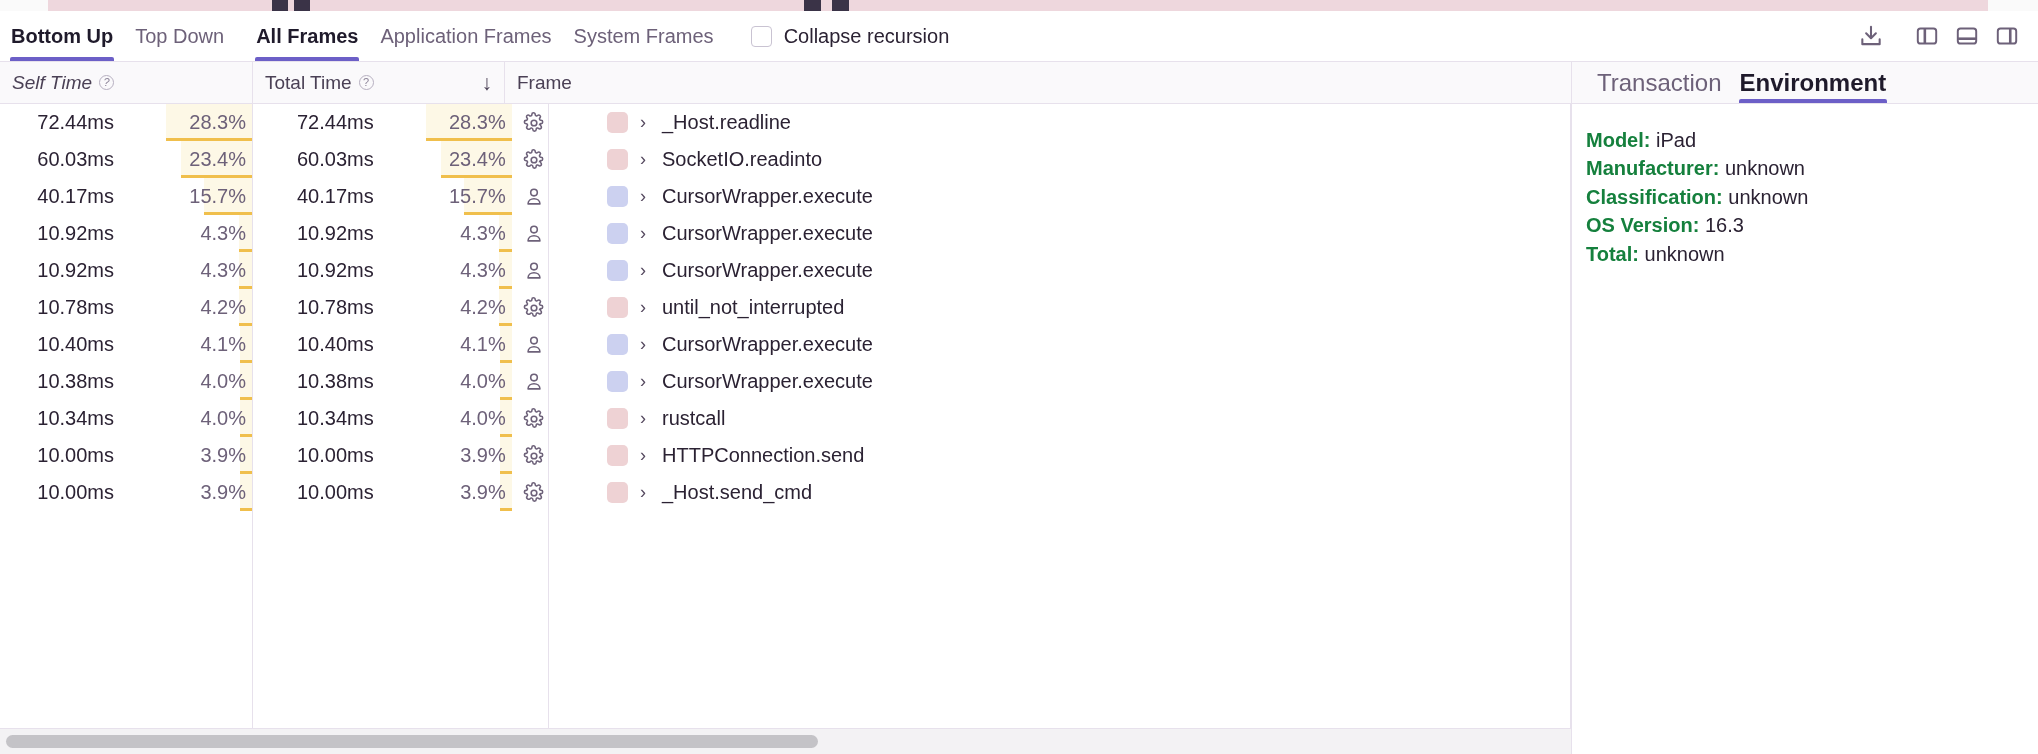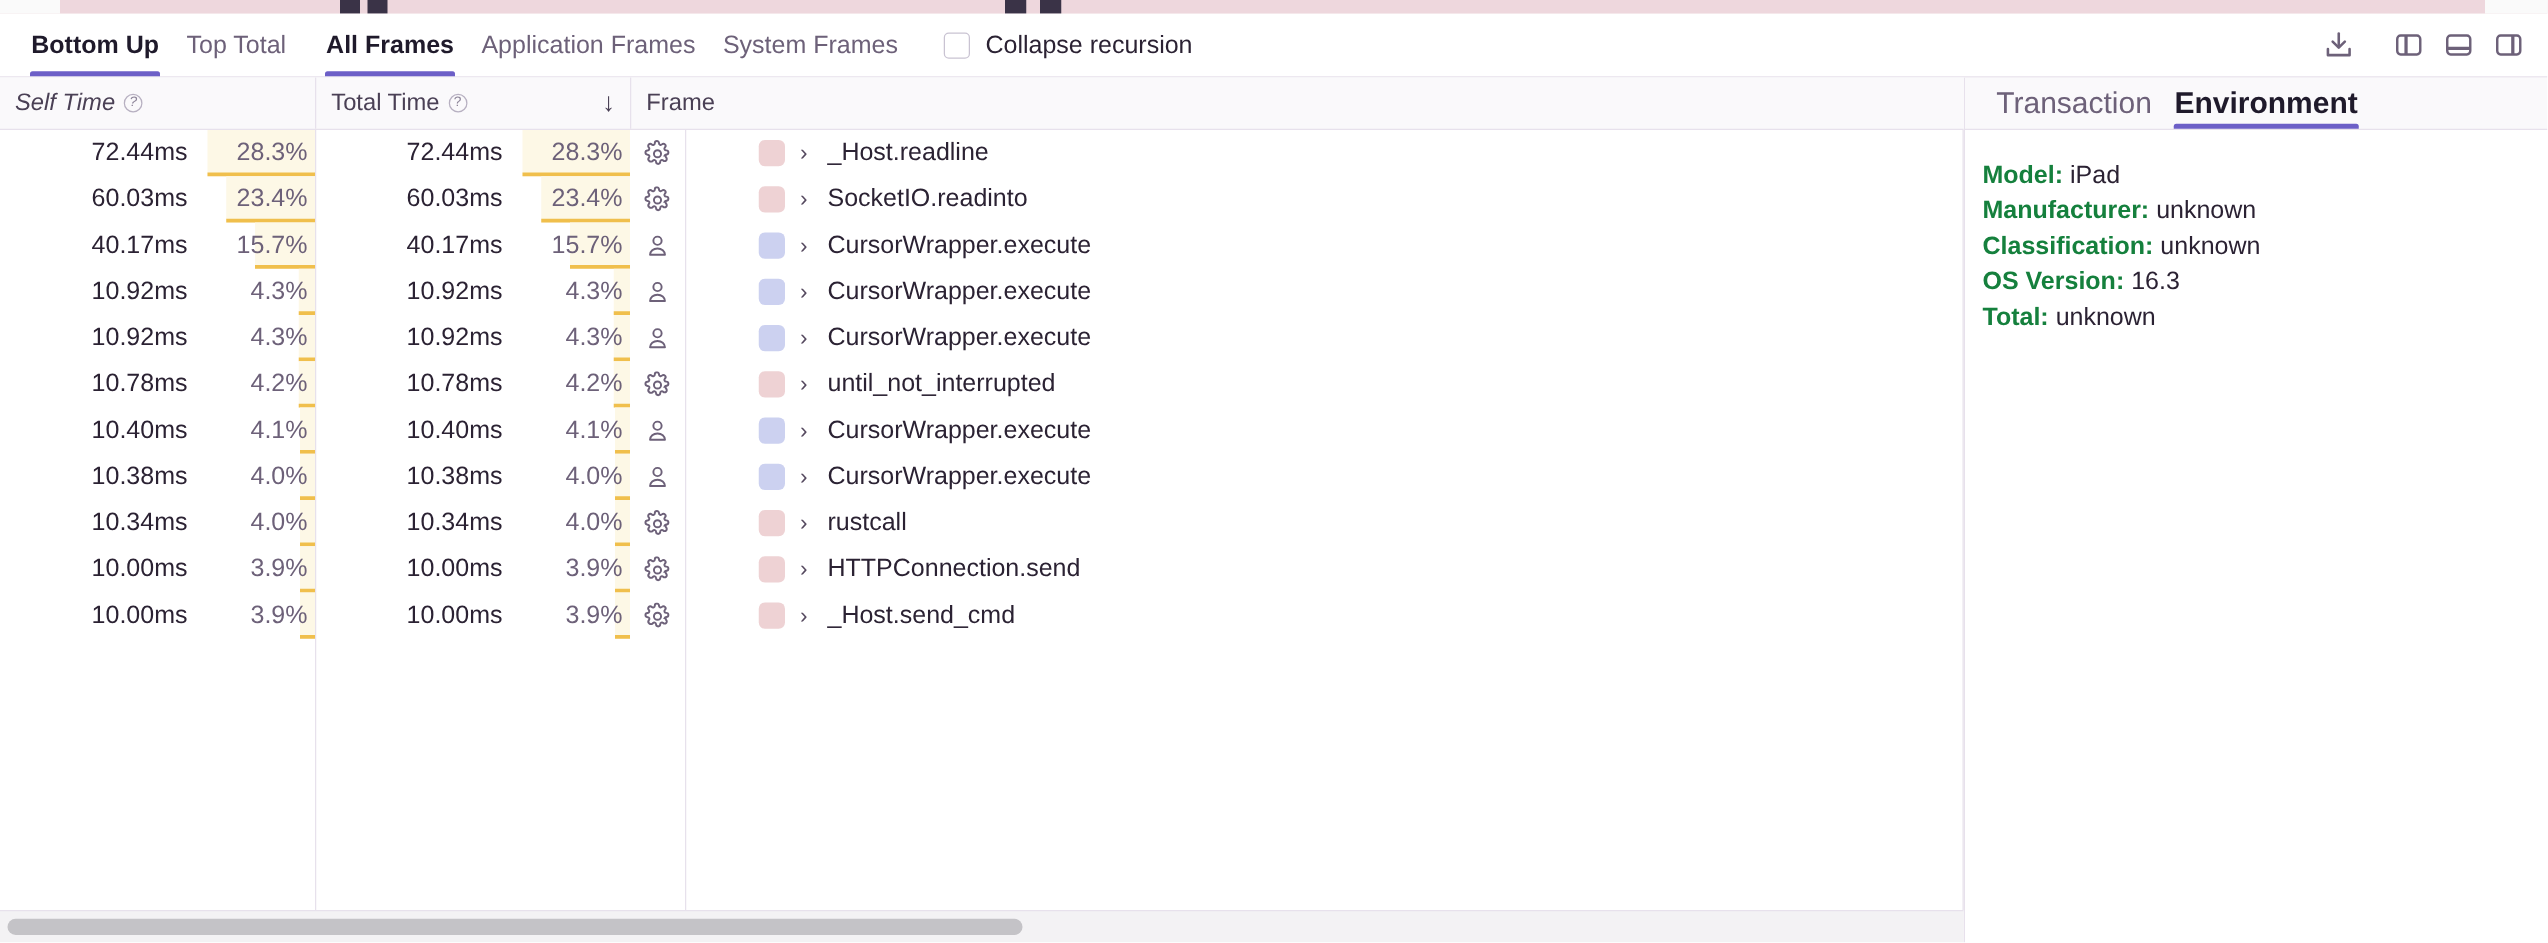--- a/index.html
+++ b/index.html
@@ -25,21 +25,21 @@
 
   
   .toolbar {
     height: 51px; flex: 0 0 auto;
     display: flex; align-items: center;
     background: #ffffff;
     border-bottom: 1px solid #e7e1ec;
     padding: 0 14px 0 0;
     position: relative;
   }
-  .tabs { display: flex; align-items: center; height: 100%; padding-left: 14px; }
+  .tabs { display: flex; align-items: center; height: 100%; }
   .tab {
     position: relative; height: 100%;
     display: flex; align-items: center;
     padding: 0 11px;
     font-size: 20px; color: #6d6179;
     cursor: pointer; white-space: nowrap;
   }
   .tab.active { color: #1f1a2b; font-weight: bold; }
   .tab.active::after {
     content: ""; position: absolute; left: 10px; right: 10px; bottom: 0;
@@ -108,20 +108,21 @@
 
   .cellrow {
     height: 37px; display: flex; align-items: center;
     font-size: 20px; color: #2b2233;
   }
   .num { flex: 1 1 auto; text-align: right; padding-right: 16px; white-space: nowrap; }
   .pctbox {
     position: relative; width: 86px; flex: 0 0 86px; height: 37px;
     display: flex; align-items: center; justify-content: flex-end;
     padding-right: 6px;
+    margin-left: 36px;
   }
   .pctbox .bar {
     position: absolute; right: 0; top: 0; bottom: 0;
     background: #fdf8e6;
   }
   .pctbox .bar::after {
     content: ""; position: absolute; left: 0; right: 0; bottom: 0;
     height: 3px; background: #f0bf4c;
   }
   .pctbox .pct { position: relative; z-index: 2; color: #6d6179; white-space: nowrap; }
@@ -191,21 +192,21 @@
     <div class="fl dark" style="left:832px;width:17px;"></div>
     <div class="gap" style="left:1988px;width:50px;"></div>
   </div>
 
   <div class="toolbar">
     <div class="tabs">
       <div class="tab active">
           <span>Bottom Up</span>
         </div>
       <div class="tab">
-          <span>Top Total</span>
+          <span>Top Down</span>
         </div>
       <div class="tab-gap"></div>
       <div class="tab active">
           <span>All Frames</span>
         </div>
       <div class="tab">
           <span>Application Frames</span>
         </div>
       <div class="tab">
           <span>System Frames</span>

